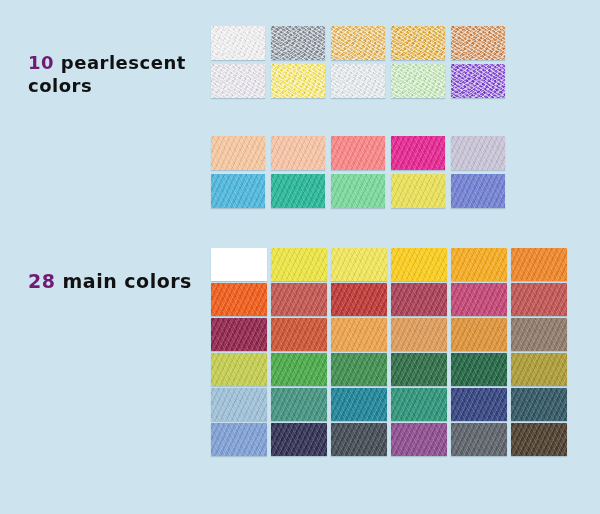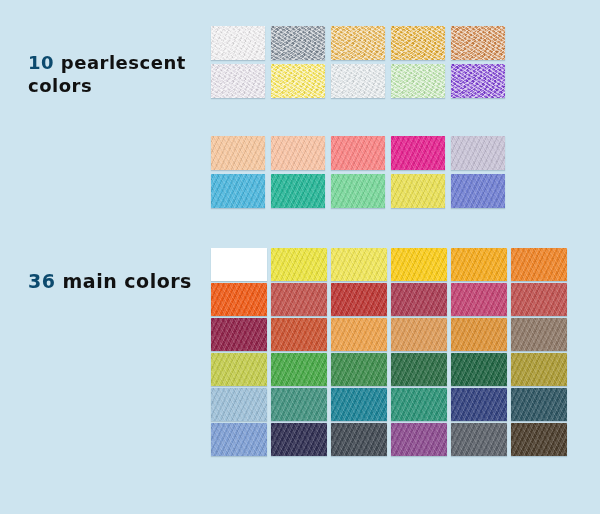--- a/index.html
+++ b/index.html
@@ -14,21 +14,21 @@
 
   
   .label{
     position:absolute;
     font-weight:bold;
     line-height:1.28;
     letter-spacing:0.5px;
     color:#111111;
     white-space:pre-line;
   }
-  .label .num{color:#0c4a6e;}
+  .label .num{color:#701a75;}
   #lbl-pearl{left:28px;top:28px;font-size:18px;width:180px;}
   #lbl-mac  {left:28px;top:135px;font-size:18px;width:190px;}
   #lbl-main {left:28px;top:245px;font-size:19px;width:200px;}
 
   
   .grid{position:absolute;display:grid;}
   #grid-pearl{left:211px;top:26px;width:294px;
     grid-template-columns:repeat(5,54px);
     grid-template-rows:repeat(2,34px);
     column-gap:6px;row-gap:4px;}
@@ -124,21 +124,21 @@
       <div class="sw" title="macaron-magenta" style="background: rgb(229, 34, 143);"></div>
       <div class="sw" title="macaron-lavender-grey" style="background: rgb(200, 195, 214);"></div>
       <div class="sw" title="macaron-sky-blue" style="background: rgb(75, 182, 221);"></div>
       <div class="sw" title="macaron-jade" style="background: rgb(36, 181, 150);"></div>
       <div class="sw" title="macaron-spring-green" style="background: rgb(120, 215, 154);"></div>
       <div class="sw" title="macaron-lemon" style="background: rgb(233, 224, 85);"></div>
       <div class="sw" title="macaron-periwinkle" style="background: rgb(111, 126, 210);"></div>
     </div>
 
   <div class="label" id="lbl-main">
-    <span class="num">36 </span><span>main colors</span>
+    <span class="num">28 </span><span>main colors</span>
   </div>
   <div class="grid" id="grid-main">
       <div class="sw plain" title="white" style="background: rgb(255, 255, 255);"></div>
       <div class="sw" title="lemon-yellow" style="background: rgb(236, 229, 63);"></div>
       <div class="sw" title="light-yellow" style="background: rgb(240, 230, 87);"></div>
       <div class="sw" title="golden-yellow" style="background: rgb(251, 204, 24);"></div>
       <div class="sw" title="amber" style="background: rgb(245, 170, 28);"></div>
       <div class="sw" title="orange" style="background: rgb(239, 131, 37);"></div>
       <div class="sw" title="vivid-orange" style="background: rgb(240, 90, 21);"></div>
       <div class="sw" title="brick-red" style="background: rgb(193, 82, 76);"></div>

